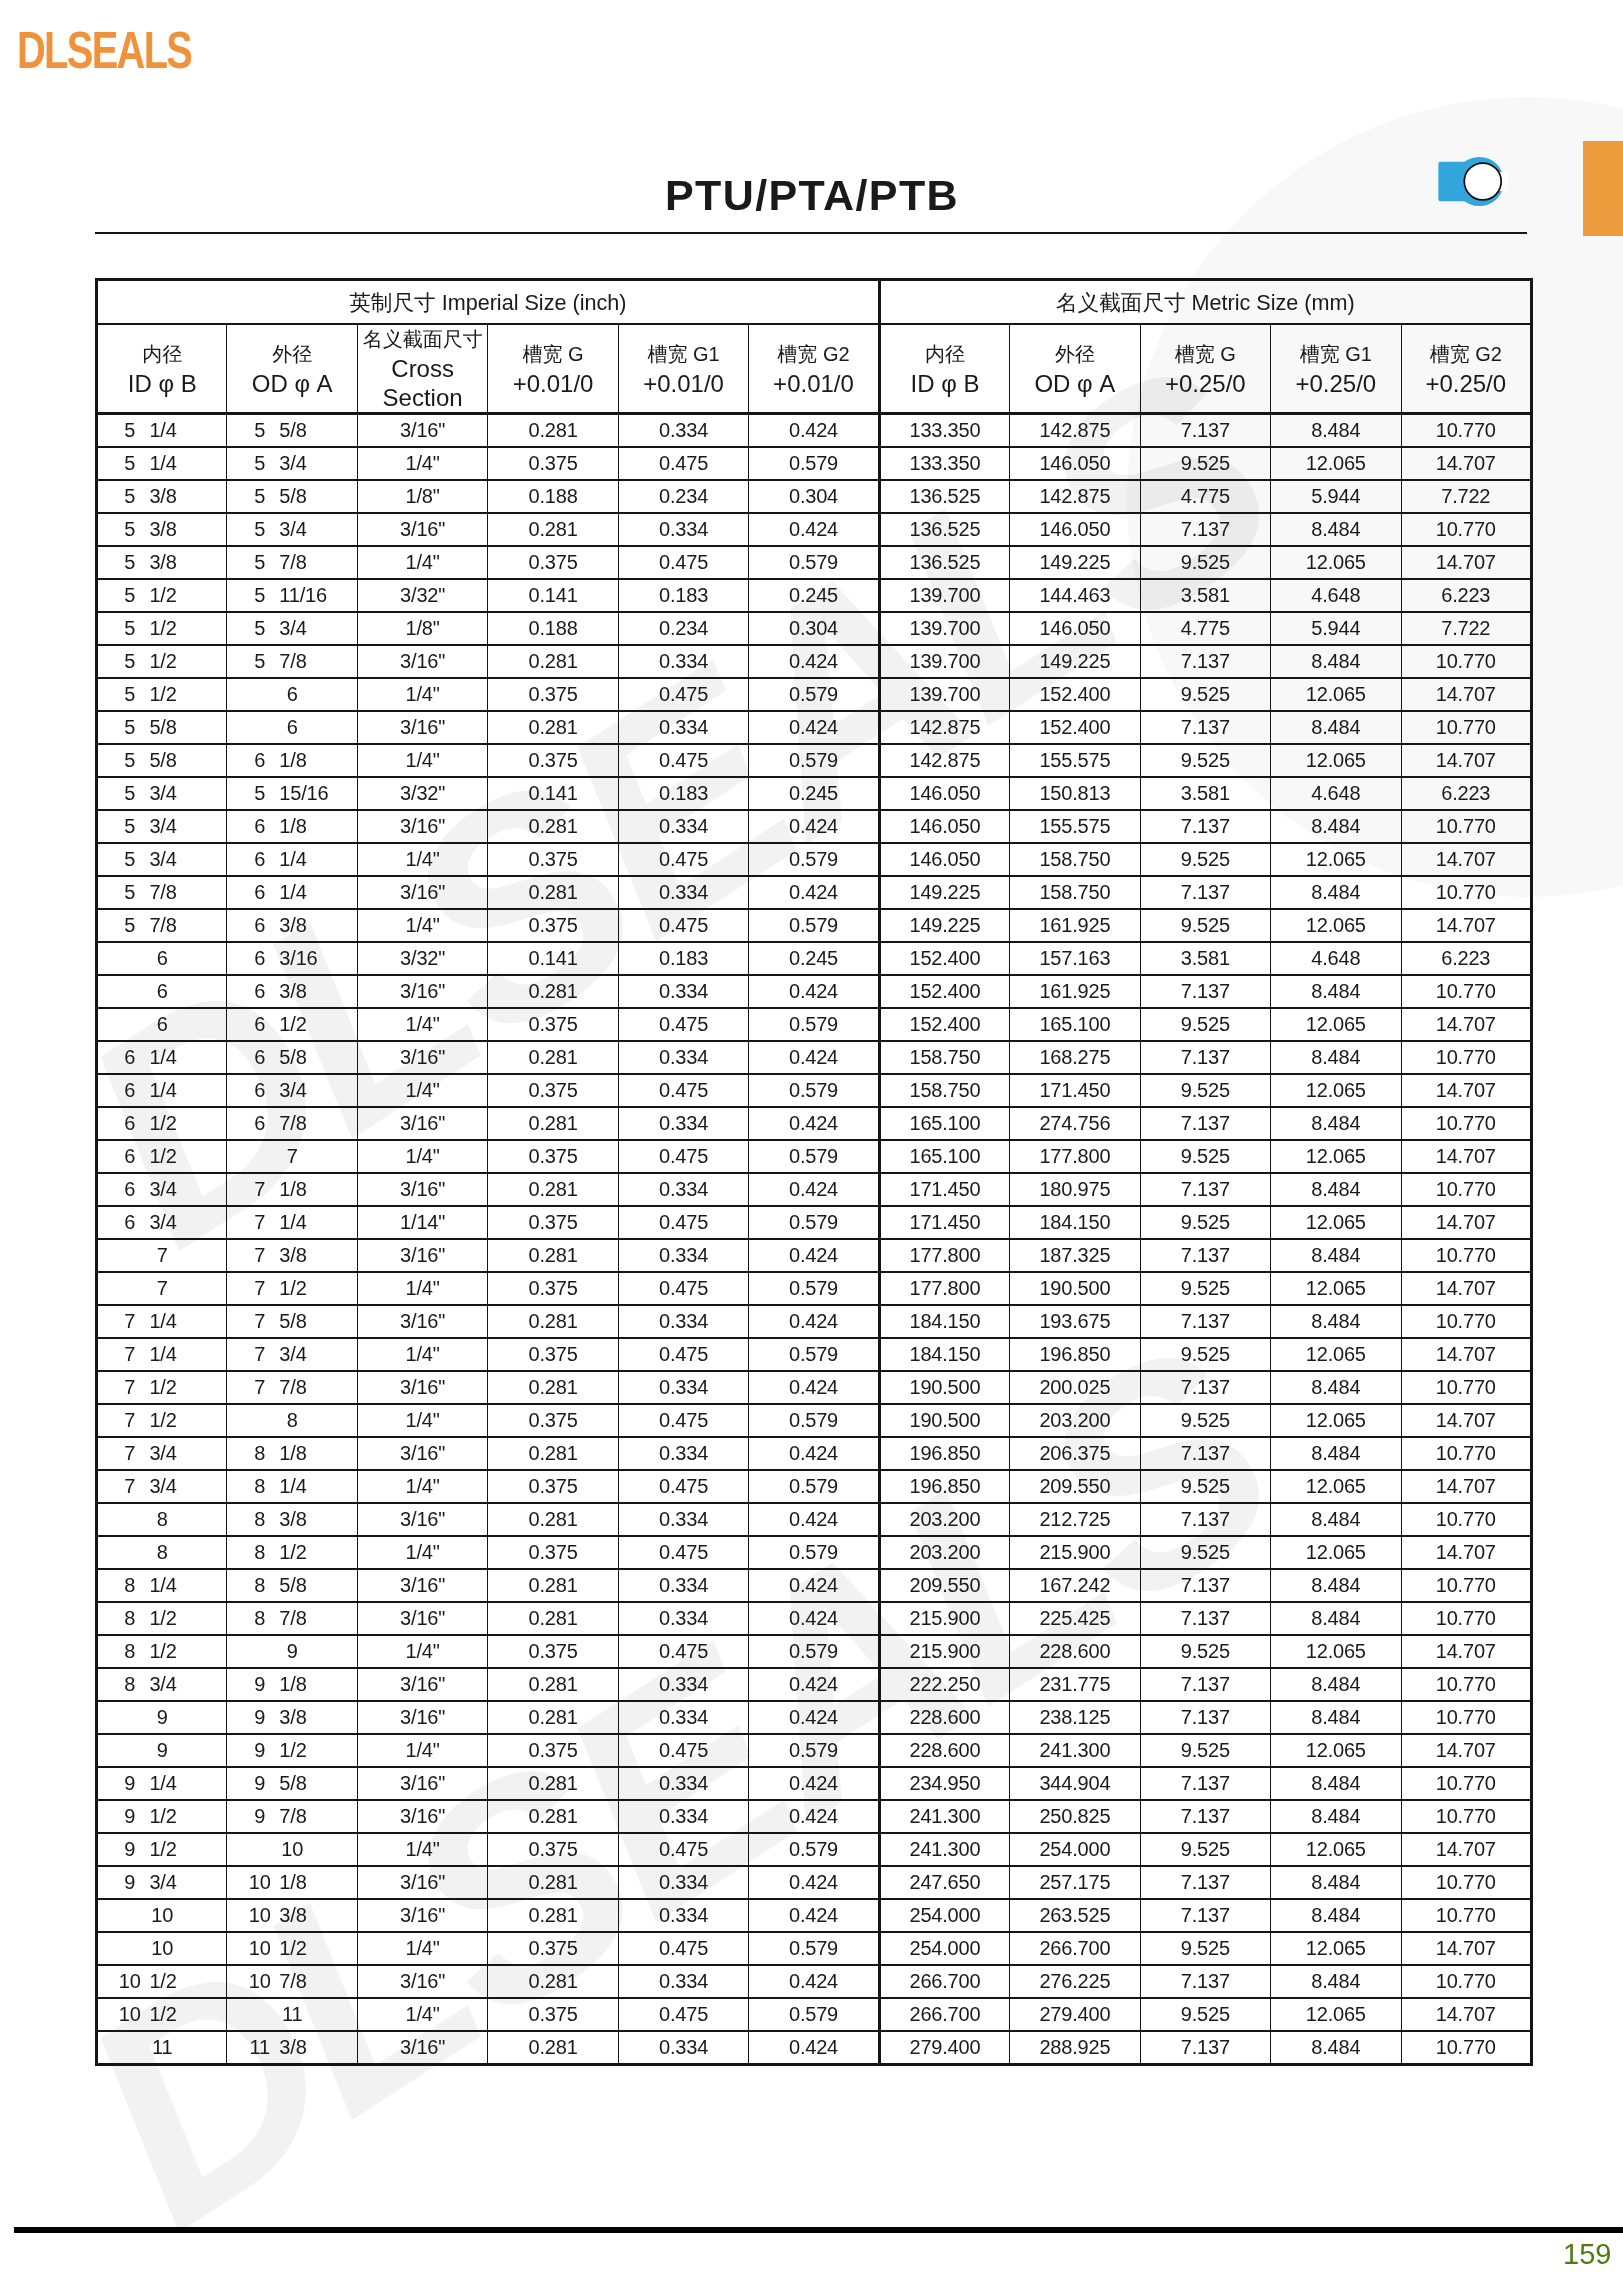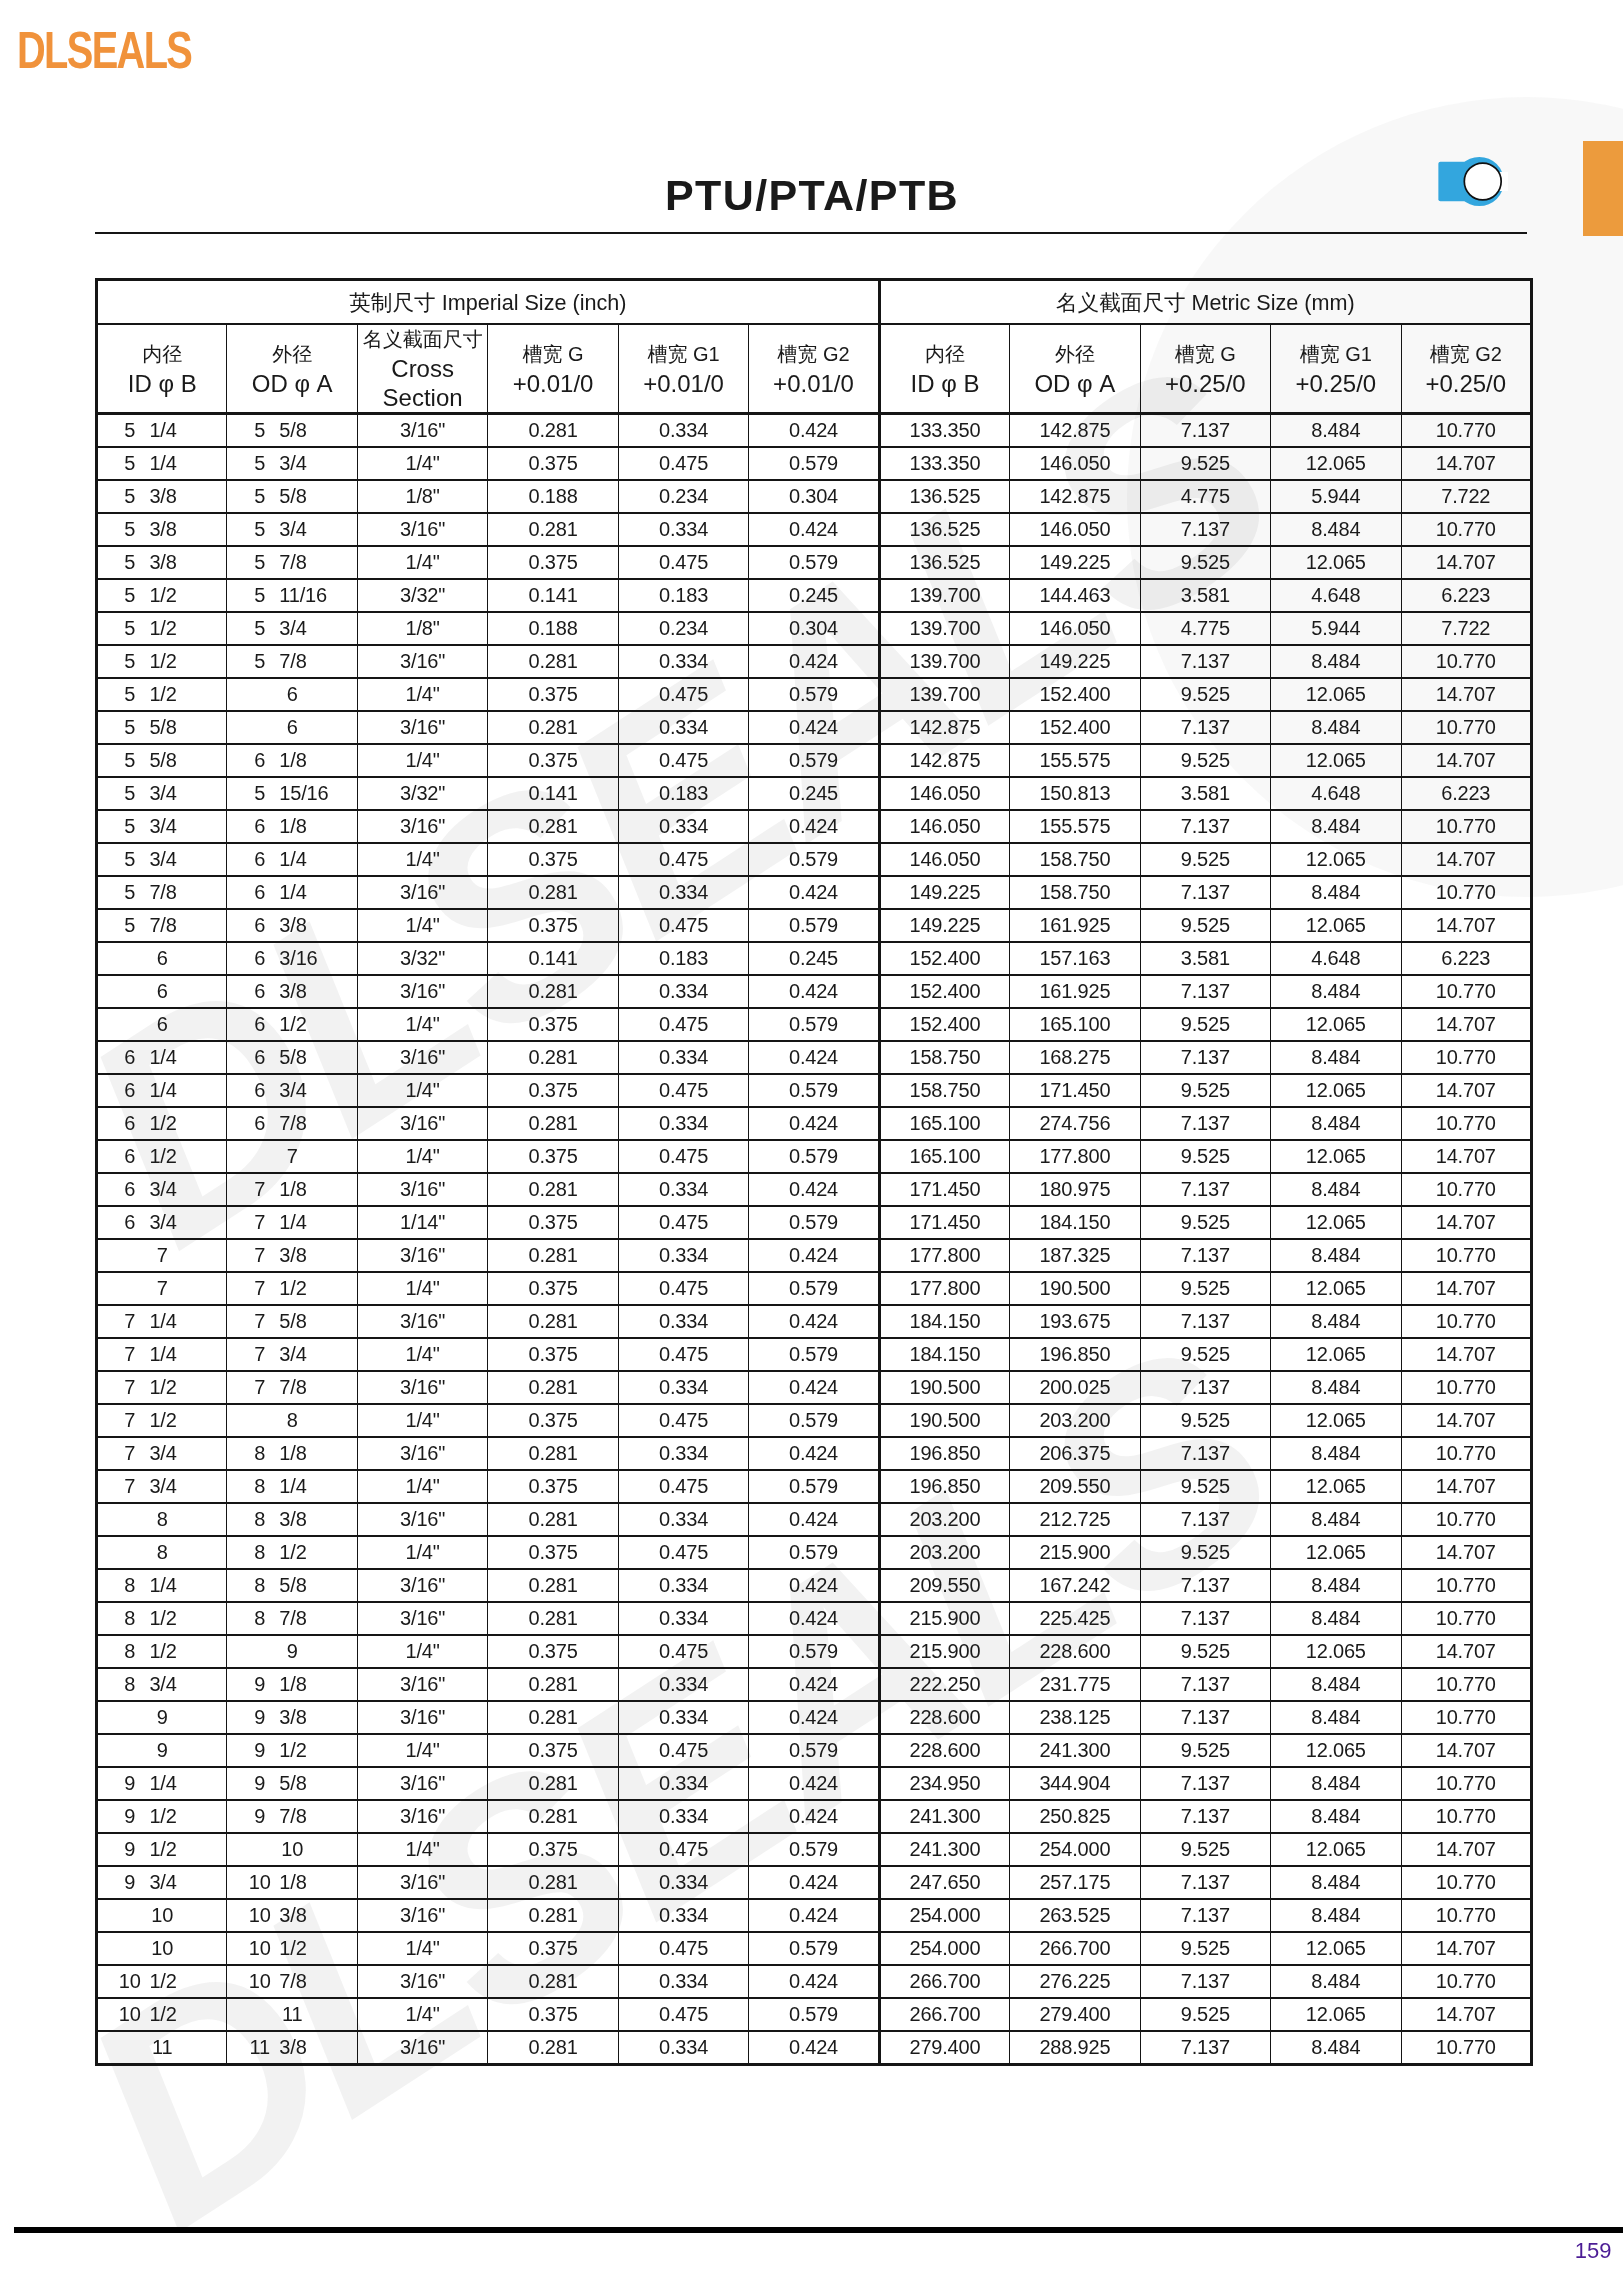--- a/index.html
+++ b/index.html
@@ -106,21 +106,21 @@
   .split .ip{text-align:center;}
   .split .fp{text-align:left;padding-left:4.2px;}
   
   .bottom-bar{
     position:absolute;left:14px;top:2227px;
     width:1610px;height:6.3px;background:#000;
     z-index:2;
   }
   .page-num{
     position:absolute;right:12.5px;top:2238px;
-    font-size:22px;color:#4c1d95;z-index:2;
+    font-size:29px;color:#4d7c0f;z-index:2;
   }
 </style>
 </head>
 <body>
 
 <div class="page">
 
   <div class="wm wm1">DLSEALS</div>
   <div class="wm wm2">DLSEALS</div>
   <div class="wm-circle"></div>

